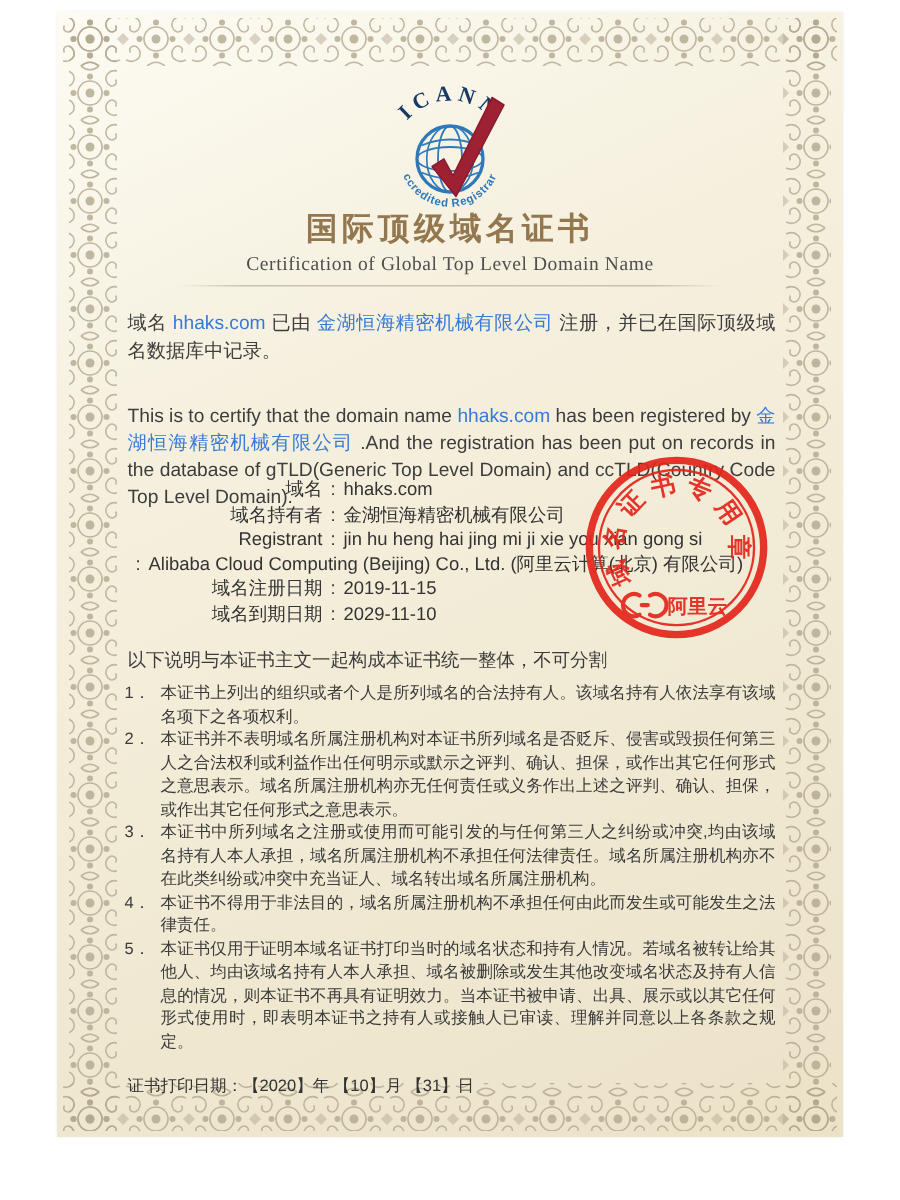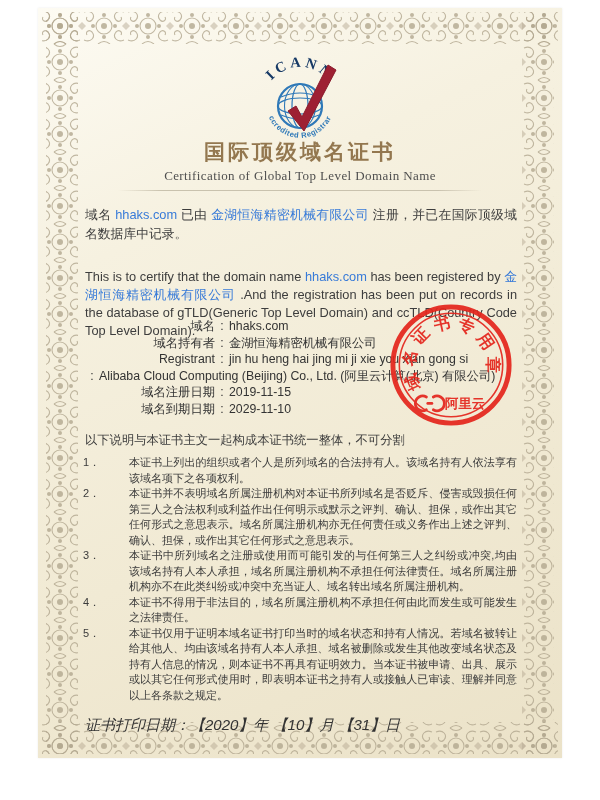--- a/index.html
+++ b/index.html
@@ -24,22 +24,22 @@
   .details{position:absolute;left:47px;top:310px;width:432px;font-size:12.3px;color:#333;}
   .drow{display:flex;line-height:16.5px;}
   .dlabel{width:130px;text-align:right;white-space:nowrap;}
   .dsep{width:14px;text-align:center;}
   .dvalue{flex:1;}
   .seal{position:absolute;left:350px;top:294px;width:128px;height:128px;opacity:.92;z-index:5;}
   .lower{position:absolute;left:45px;top:424px;width:434px;color:#3b3b3b;}
   .terms-intro{font-size:12.3px;line-height:17px;margin:0 0 6px 2px;}
   .term{display:flex;font-size:11px;line-height:15.5px;text-align:justify;}
   .tnum{width:24px;flex:0 0 24px;}
-  .ttext{flex:1;margin-left:22px;}
-  .print-date{margin-top:13px;margin-left:2px;font-size:15px;color:#333;font-style:italic;}
+  .ttext{flex:1;}
+  .print-date{margin-top:13px;margin-left:2px;font-size:11px;color:#333;}
 </style>
 </head>
 <body>
 
 <div class="canvas">
   <div class="sheet">
 
     <svg class="border-svg" viewBox="0 0 524 750" aria-hidden="true">
       <defs>
         <pattern id="lace" width="44" height="36" patternUnits="userSpaceOnUse">

